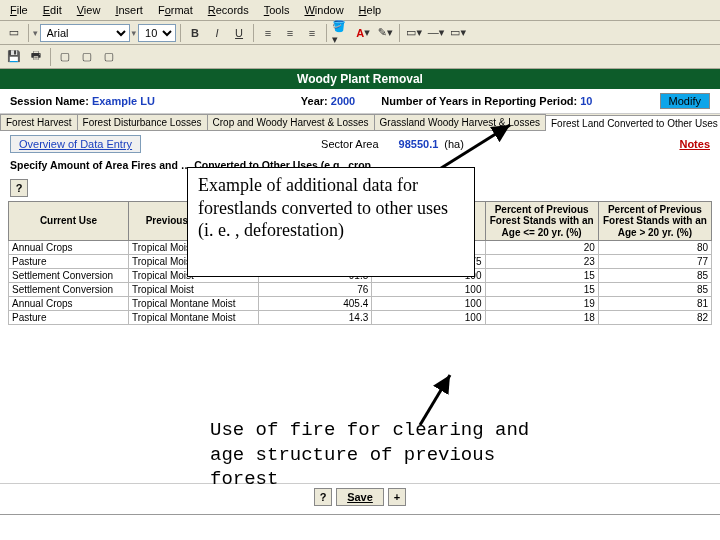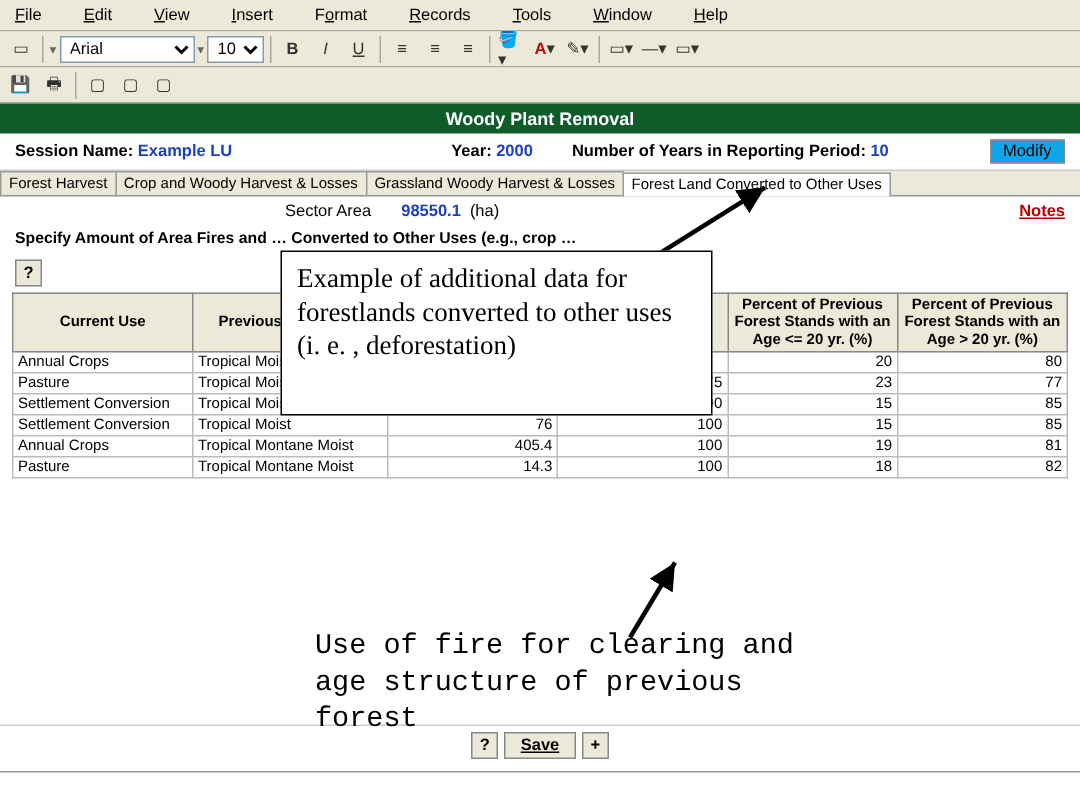--- a/index.html
+++ b/index.html
@@ -1,17 +1,17 @@
 <!DOCTYPE html>
 <html><head>
 <meta charset="utf-8">
 <style>
   * { box-sizing: border-box; margin: 0; padding: 0; }
   body { font-family: Arial, sans-serif; font-size: 11px; background: #fff; width: 720px; height: 540px; overflow: hidden; position: relative; }
-  .menubar { display: flex; background: #ece9d8; border-bottom: 1px solid #aca899; padding: 2px 4px; gap: 16px; font-size: 11px; }
+  .menubar { display: flex; background: #ece9d8; border-bottom: 1px solid #aca899; padding: 2px 4px; gap: 3px; font-size: 11px; }
   .menubar span { padding: 2px 6px; cursor: default; }
   .menubar span u { text-decoration: underline; }
   .toolbar { display: flex; align-items: center; background: #ece9d8; border-bottom: 1px solid #aca899; padding: 2px 4px; gap: 2px; height: 24px; }
   .toolbar .sep { width: 1px; height: 18px; background: #aca899; margin: 0 2px; }
   .tb-btn { width: 20px; height: 20px; border: 1px solid transparent; display: flex; align-items: center; justify-content: center; font-size: 11px; color: #333; }
   .tb-select { font-size: 11px; height: 18px; border: 1px solid #7f9db9; background: #fff; padding: 0 2px; }
   .font-sel { width: 90px; }
   .size-sel { width: 38px; }
   .title-bar { background: #0d5c2a; color: #fff; text-align: center; font-weight: bold; padding: 3px 0; font-size: 12px; }
   .session-row { display: flex; align-items: center; padding: 4px 10px; border-bottom: 1px solid #ccc; font-size: 11px; gap: 3px; }
@@ -107,27 +107,29 @@
   <span class="lbl">Year:</span>
   <span class="val-blue">2000</span>
   <span style="width:20px;"></span>
   <span class="lbl">Number of Years in Reporting Period:</span>
   <span class="val-blue">10</span>
   <button class="modify-btn">Modify</button>
 </div>
 
 <div class="tabrow">
   <div class="tab">Forest Harvest</div>
+  <div class="tab">Forest Disturbance Losses</div>
   <div class="tab">Crop and Woody Harvest &amp; Losses</div>
   <div class="tab">Grassland Woody Harvest &amp; Losses</div>
   <div class="tab active">Forest Land Converted to Other Uses</div>
 
 </div>
 
 <div class="subrow">
+  <button class="overview-btn">Overview of Data Entry</button>
   <span class="sector-lbl">Sector Area</span>
   <span class="sector-val">98550.1</span>
   <span style="margin-left:6px;">(ha)</span>
   <button class="notes-btn">Notes</button>
 </div>
 
 <div class="specify">Specify Amount of Area Fires and … Converted to Other Uses (e.g., crop …</div>
 
 <div style="padding:4px 10px;">
   <span class="help-btn">?</span>

